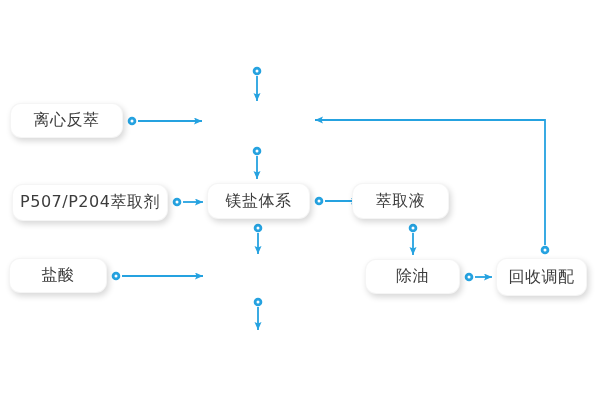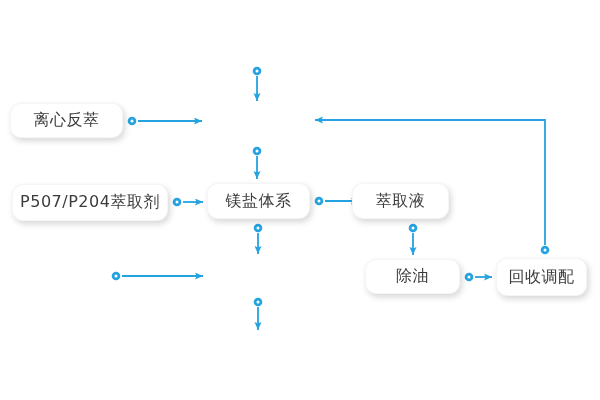--- a/index.html
+++ b/index.html
@@ -149,20 +149,21 @@
 
   <div class="node" style="left:10px;top:103px;width:113px;height:35px">离心反萃</div>
 
 
   <div class="node" style="left:12px;top:184px;width:156px;height:37px">P507/P204萃取剂</div>
 
   <div class="node" style="left:207px;top:183px;width:103px;height:36px">镁盐体系</div>
 
   <div class="node" style="left:352px;top:183px;width:97px;height:36px">萃取液</div>
 
+  <div class="node" style="left:9px;top:258px;width:98px;height:35px">盐酸</div>
 
 
   <div class="node" style="left:365px;top:259px;width:95px;height:35px">除油</div>
 
   <div class="node" style="left:496px;top:258px;width:91px;height:38px">回收调配</div>
 
 
 </div>
 
 </body></html>

